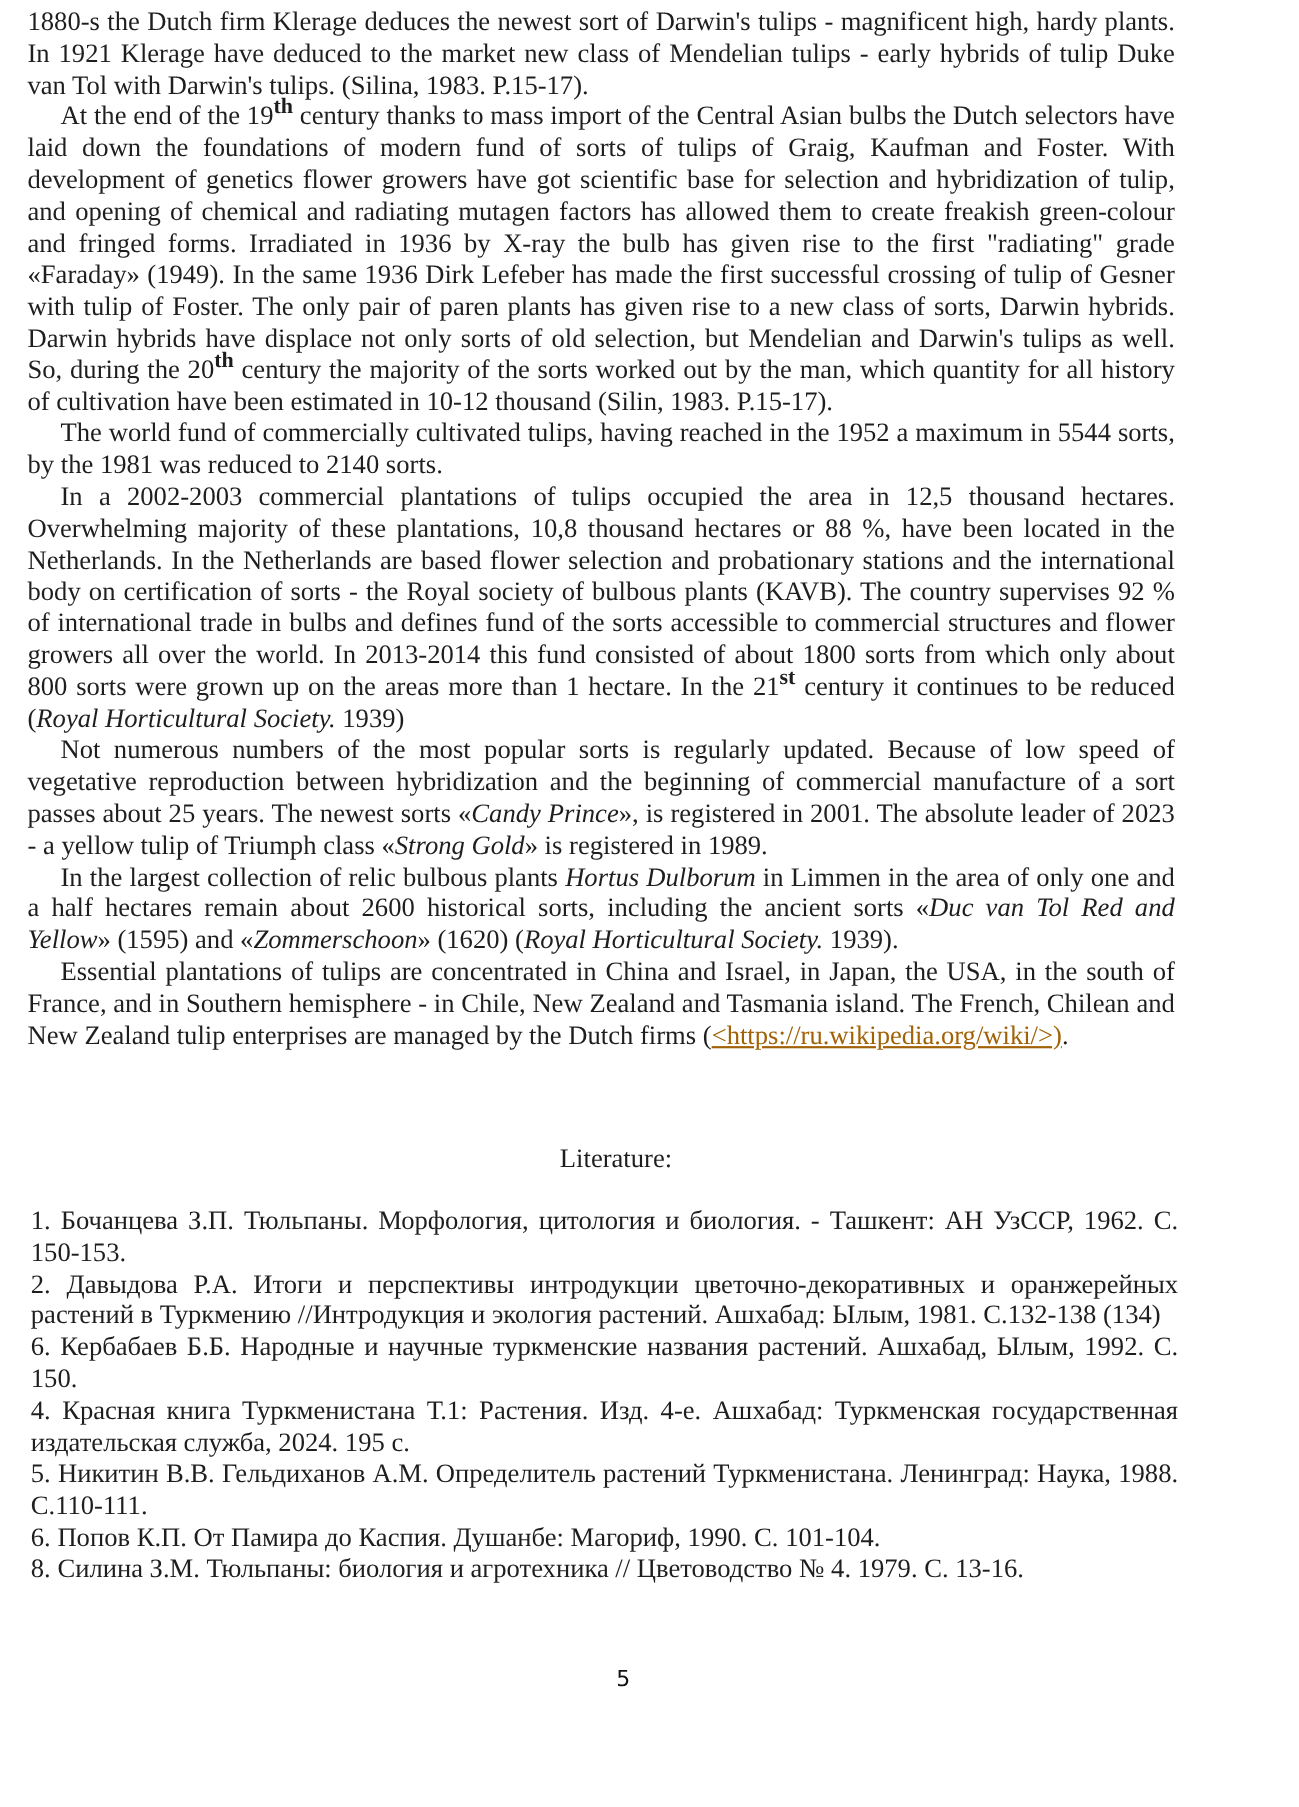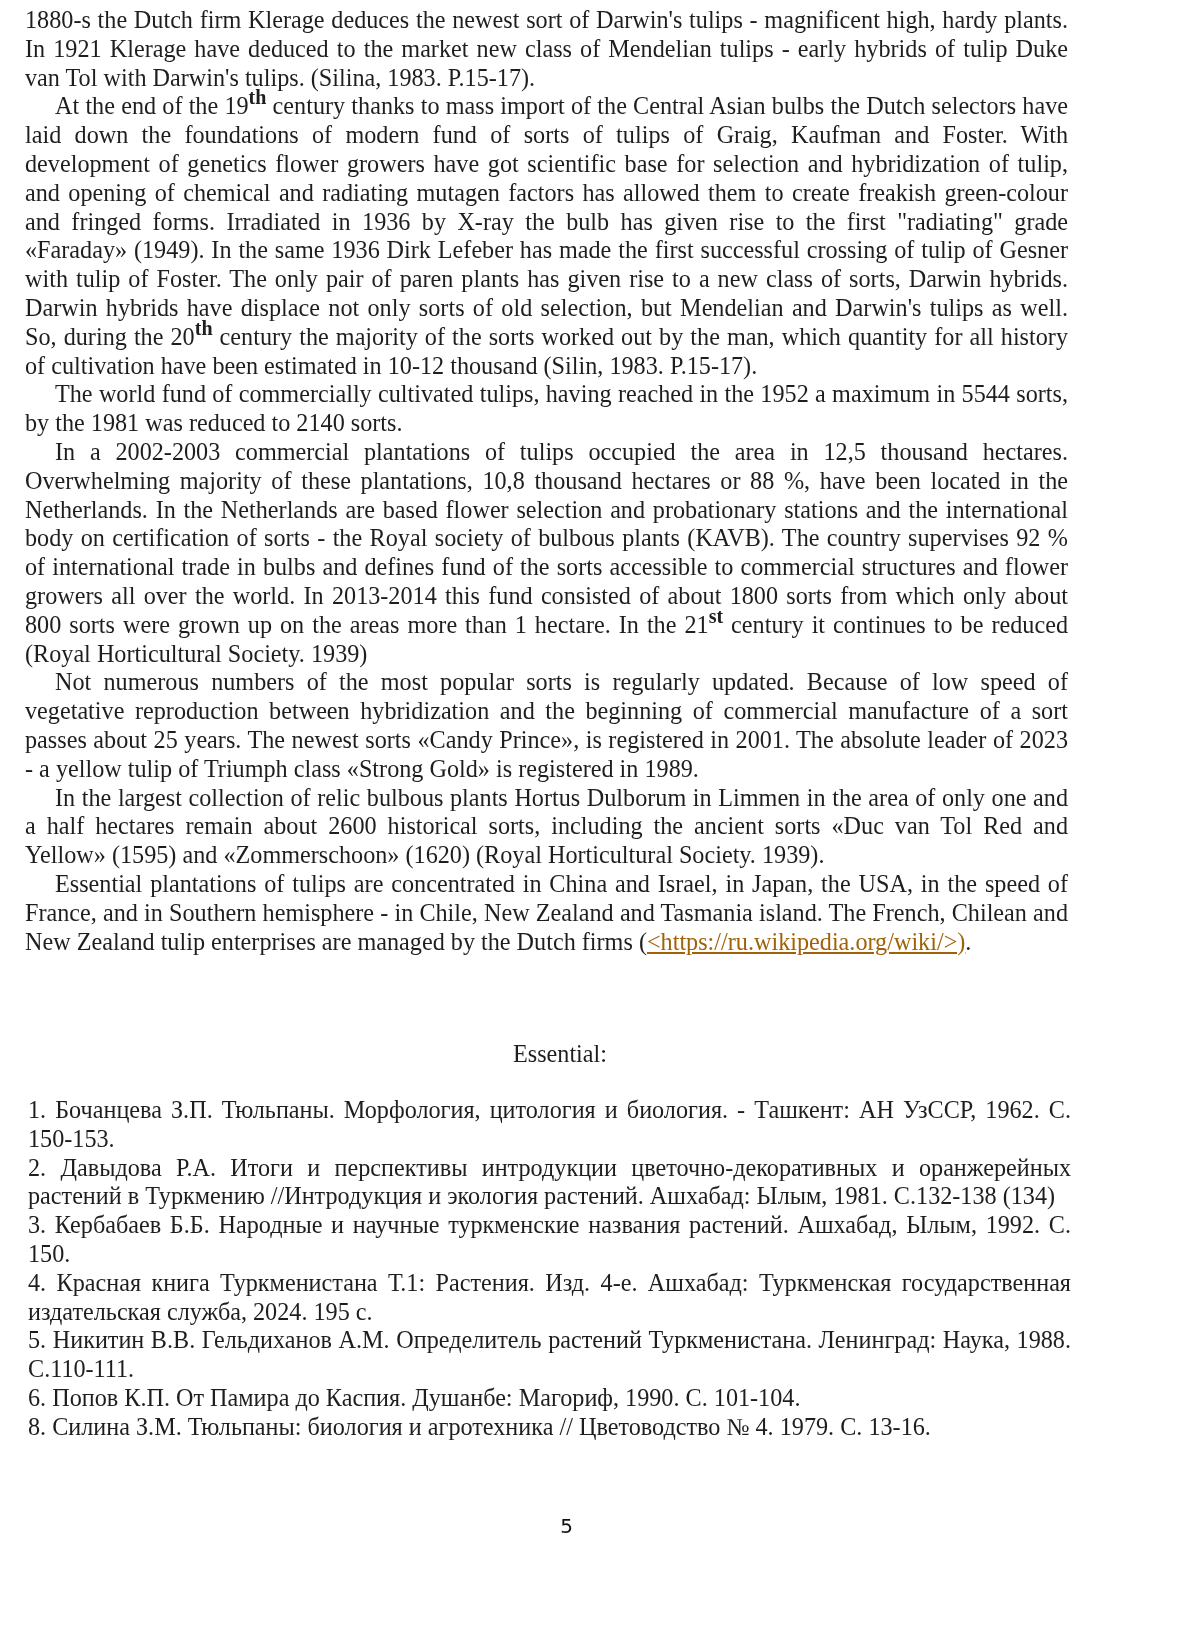--- a/index.html
+++ b/index.html
@@ -8,21 +8,21 @@
     position: absolute; left: 0; top: 0; width: 1181px; height: 1152px;
     font-family: "Liberation Serif", serif;
     color: #1e1e1e;
     font-size: 24.2px;
     line-height: 28.8px;
   }
   .body-text { position: absolute; left: 25px; top: 6px; width: 1043px; }
   .para { margin: 0; text-align: justify; text-align-last: left; hyphens: none; }
   .para.indent { text-indent: 30px; }
   sup { font-size: 20px; line-height: 0; vertical-align: 10px; font-weight: bold; }
-  .it { }
+  .it { font-style: italic; }
   .link { color: #a16207; text-decoration: underline; }
   .lit-heading { position: absolute; left: 0; width: 1120px; top: 1040px; text-align: center; }
   .lit-list { position: absolute; left: 28px; top: 1096px; width: 1043px; }
   .lit-item { margin: 0; text-align: justify; text-align-last: left; }
   .page-number {
     position: absolute; left: 0; width: 1133px; top: 1512px; text-align: center;
     font-family: "DejaVu Sans", sans-serif; font-size: 20px; color: #111;
   }
 </style>
 </head>
@@ -36,29 +36,29 @@
     <p class="para indent"><span>At the end of the 19</span><sup>th</sup><span> century thanks to mass import of the Central Asian bulbs the Dutch selectors have laid down the foundations of modern fund of sorts of tulips of Graig, Kaufman and Foster. With development of genetics flower growers have got scientific base for selection and hybridization of tulip, and opening of chemical and radiating mutagen factors has allowed them to create freakish green-colour and fringed forms. Irradiated in 1936 by X-ray the bulb has given rise to the first "radiating" grade «Faraday» (1949). In the same 1936 Dirk Lefeber has made the first successful crossing of tulip of Gesner with tulip of Foster. The only pair of paren plants has given rise to a new class of sorts, Darwin hybrids. Darwin hybrids have displace not only sorts of old selection, but Mendelian and Darwin's tulips as well. So, during the 20</span><sup>th</sup><span> century the majority of the sorts worked out by the man, which quantity for all history of cultivation have been estimated in 10-12 thousand (Silin, 1983. P.15-17).</span></p>
 
     <p class="para indent"><span>The world fund of commercially cultivated tulips, having reached in the 1952 a maximum in 5544 sorts, by the 1981 was reduced to 2140 sorts.</span></p>
 
     <p class="para indent"><span>In a 2002-2003 commercial plantations of tulips occupied the area in 12,5 thousand hectares. Overwhelming majority of these plantations, 10,8 thousand hectares or 88 %, have been located in the Netherlands. In the Netherlands are based flower selection and probationary stations and the international body on certification of sorts - the Royal society of bulbous plants (KAVB). The country supervises 92 % of international trade in bulbs and defines fund of the sorts accessible to commercial structures and flower growers all over the world. In 2013-2014 this fund consisted of about 1800 sorts from which only about 800 sorts were grown up on the areas more than 1 hectare. In the 21</span><sup>st</sup><span> century it continues to be reduced (</span><span class="it">Royal Horticultural Society.</span><span> 1939)</span></p>
 
     <p class="para indent"><span>Not numerous numbers of the most popular sorts is regularly updated. Because of low speed of vegetative reproduction between hybridization and the beginning of commercial manufacture of a sort passes about 25 years. The newest sorts «</span><span class="it">Candy Prince</span><span>», is registered in 2001. The absolute leader of 2023 - a yellow tulip of Triumph class «</span><span class="it">Strong Gold</span><span>» is registered in 1989.</span></p>
 
     <p class="para indent"><span>In the largest collection of relic bulbous plants </span><span class="it">Hortus Dulborum</span><span> in Limmen in the area of only one and a half hectares remain about 2600 historical sorts, including the ancient sorts «</span><span class="it">Duc van Tol Red and Yellow</span><span>» (1595) and «</span><span class="it">Zommerschoon</span><span>» (1620) (</span><span class="it">Royal Horticultural Society.</span><span> 1939).</span></p>
 
-    <p class="para indent"><span>Essential plantations of tulips are concentrated in China and Israel, in Japan, the USA, in the speed of France, and in Southern hemisphere - in Chile, New Zealand and Tasmania island. The French, Chilean and New Zealand tulip enterprises are managed by the Dutch firms (</span><span class="link">&lt;https://ru.wikipedia.org/wiki/&gt;)</span><span>.</span></p>
+    <p class="para indent"><span>Essential plantations of tulips are concentrated in China and Israel, in Japan, the USA, in the south of France, and in Southern hemisphere - in Chile, New Zealand and Tasmania island. The French, Chilean and New Zealand tulip enterprises are managed by the Dutch firms (</span><span class="link">&lt;https://ru.wikipedia.org/wiki/&gt;)</span><span>.</span></p>
   </div>
 
-  <div class="lit-heading">Essential:</div>
+  <div class="lit-heading">Literature:</div>
 
   <div class="lit-list">
     <p class="lit-item">1. Бочанцева З.П. Тюльпаны. Морфология, цитология и биология. - Ташкент: АН УзССР, 1962. С. 150-153.</p>
     <p class="lit-item">2. Давыдова Р.А. Итоги и перспективы интродукции цветочно-декоративных и оранжерейных растений в Туркмению //Интродукция и экология растений. Ашхабад: Ылым, 1981. С.132-138 (134)</p>
-    <p class="lit-item">3. Кербабаев Б.Б. Народные и научные туркменские названия растений. Ашхабад, Ылым, 1992. С. 150.</p>
+    <p class="lit-item">6. Кербабаев Б.Б. Народные и научные туркменские названия растений. Ашхабад, Ылым, 1992. С. 150.</p>
     <p class="lit-item">4. Красная книга Туркменистана Т.1: Растения. Изд. 4-е. Ашхабад: Туркменская государственная издательская служба, 2024. 195 с.</p>
     <p class="lit-item">5. Никитин В.В. Гельдиханов А.М. Определитель растений Туркменистана. Ленинград: Наука, 1988. С.110-111.</p>
     <p class="lit-item">6. Попов К.П. От Памира до Каспия. Душанбе: Магориф, 1990. С. 101-104.</p>
     <p class="lit-item">8. Силина З.М. Тюльпаны: биология и агротехника // Цветоводство № 4. 1979. С. 13-16.</p>
   </div>
 
   <div class="page-number">5</div>
 </div>
 
 </body></html>

